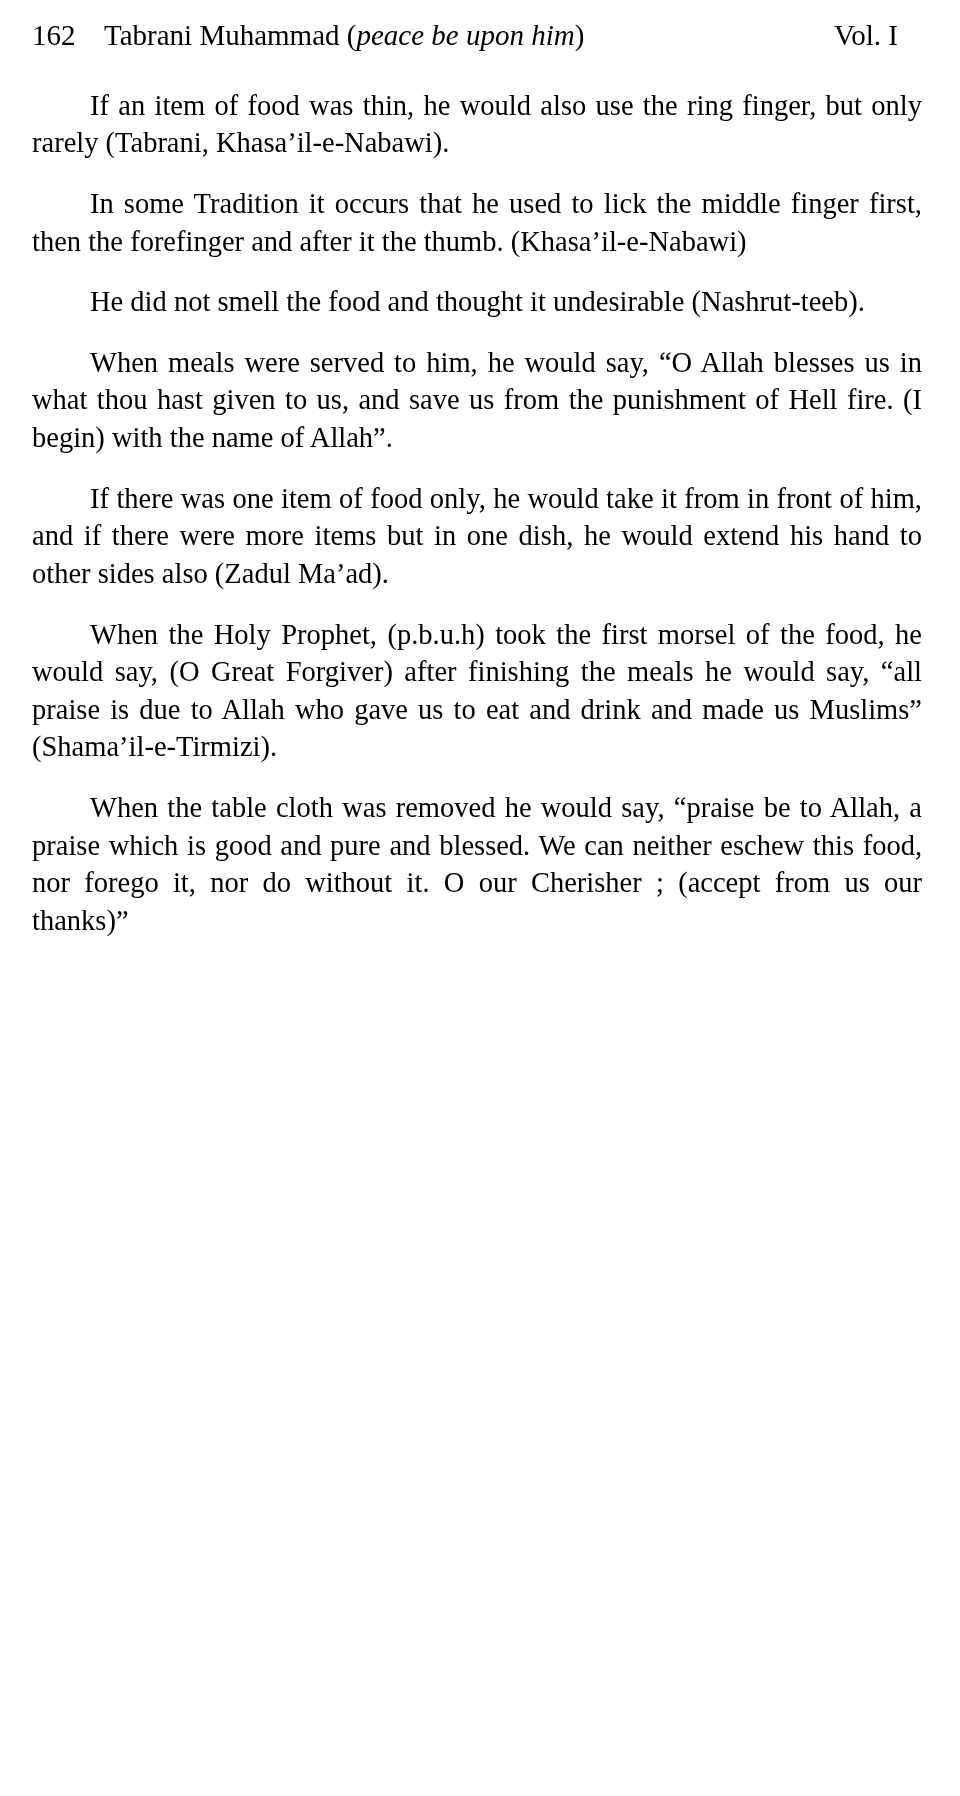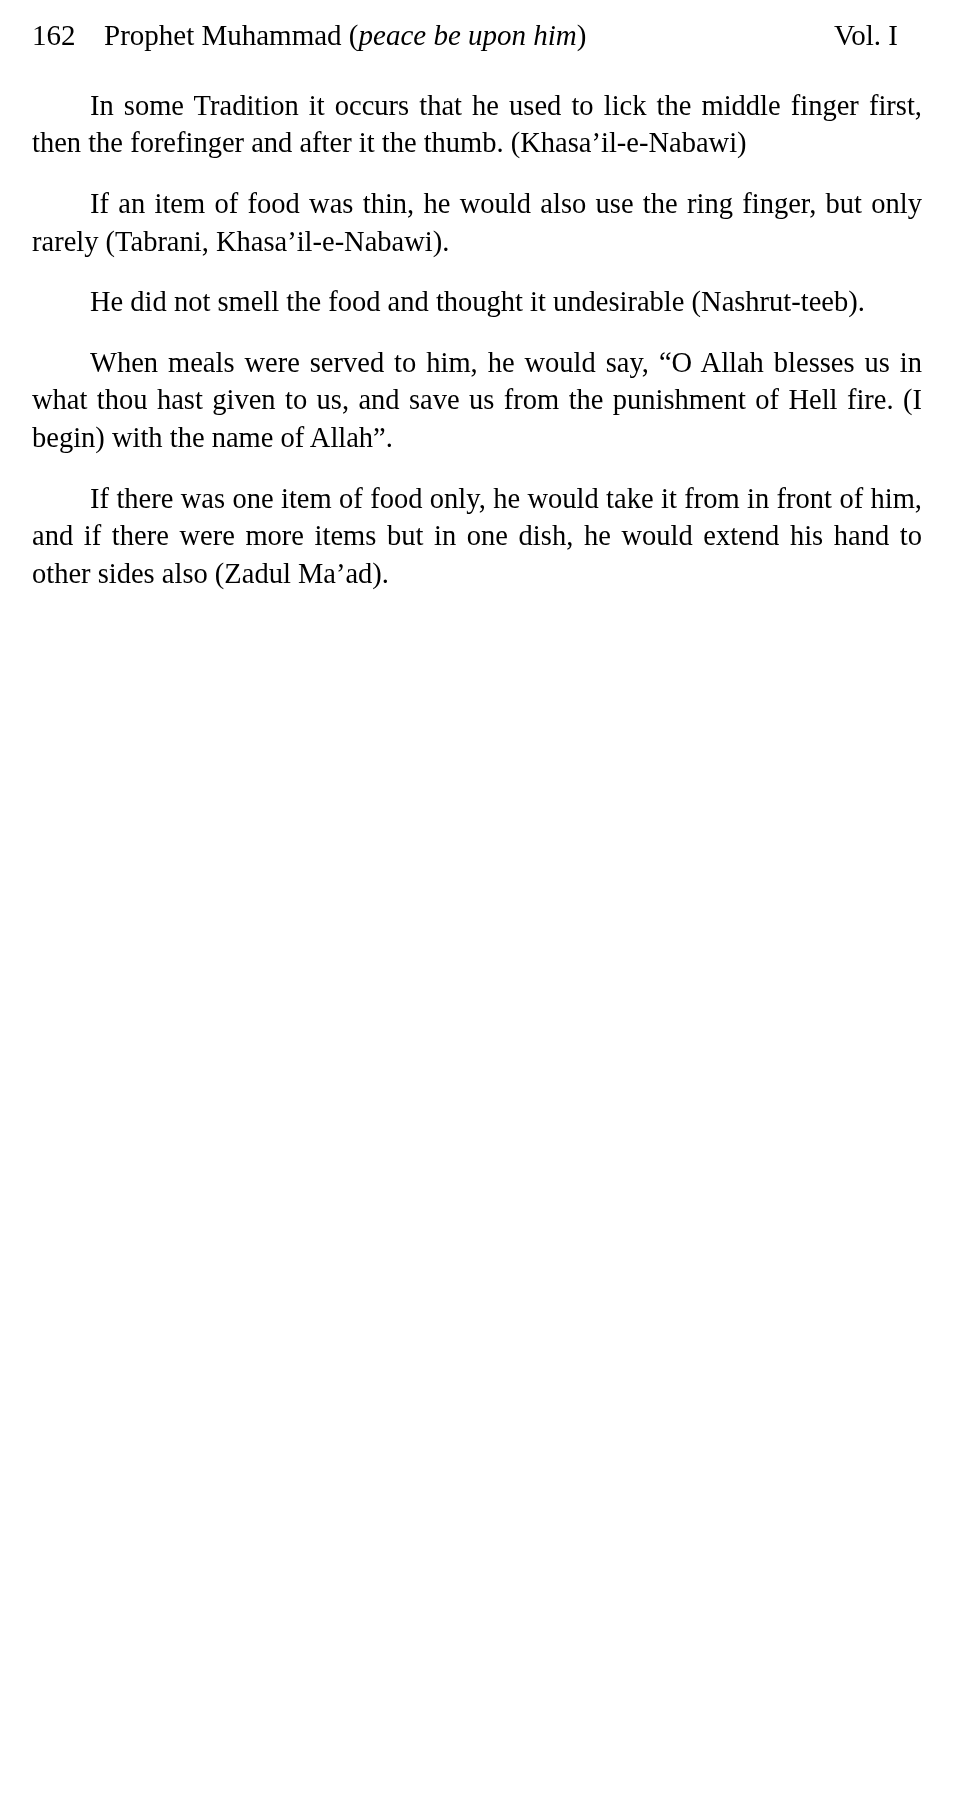--- a/index.html
+++ b/index.html
@@ -59,25 +59,27 @@
     margin-bottom: 0;
   }
 </style>
 </head>
 <body>
 
 <div class="page">
 
   <div class="header">
     <span class="page-number">162</span>
-    <span class="book-title"><span>Prophet Muhammad (</span><em>peace be upon him</em><span>)</span></span>
+    <span class="book-title"><span>Tabrani Muhammad (</span><em>peace be upon him</em><span>)</span></span>
     <span class="volume">Vol. I</span>
   </div>
 
   <div class="body-text">
+    <p>If an item of food was thin, he would also use the ring finger, but only rarely (Tabrani, Khasa’il-e-Nabawi).</p>
     <p>In some Tradition it occurs that he used to lick the middle finger first, then the forefinger and after it the thumb. (Khasa’il-e-Nabawi)</p>
-    <p>If an item of food was thin, he would also use the ring finger, but only rarely (Tabrani, Khasa’il-e-Nabawi).</p>
     <p>He did not smell the food and thought it undesirable (Nashrut-teeb).</p>
     <p>When meals were served to him, he would say, “O Allah blesses us in what thou hast given to us, and save us from the punishment of Hell fire. (I begin) with the name of Allah”.</p>
     <p>If there was one item of food only, he would take it from in front of him, and if there were more items but in one dish, he would extend his hand to other sides also (Zadul Ma’ad).</p>
+    <p>When the Holy Prophet, (p.b.u.h) took the first morsel of the food, he would say, (O Great Forgiver) after finishing the meals he would say, “all praise is due to Allah who gave us to eat and drink and made us Muslims” (Shama’il-e-Tirmizi).</p>
+    <p>When the table cloth was removed he would say, “praise be to Allah, a praise which is good and pure and blessed. We can neither eschew this food, nor forego it, nor do without it. O our Cherisher ; (accept from us our thanks)”</p>
   </div>
 
 </div>
 
 </body></html>

